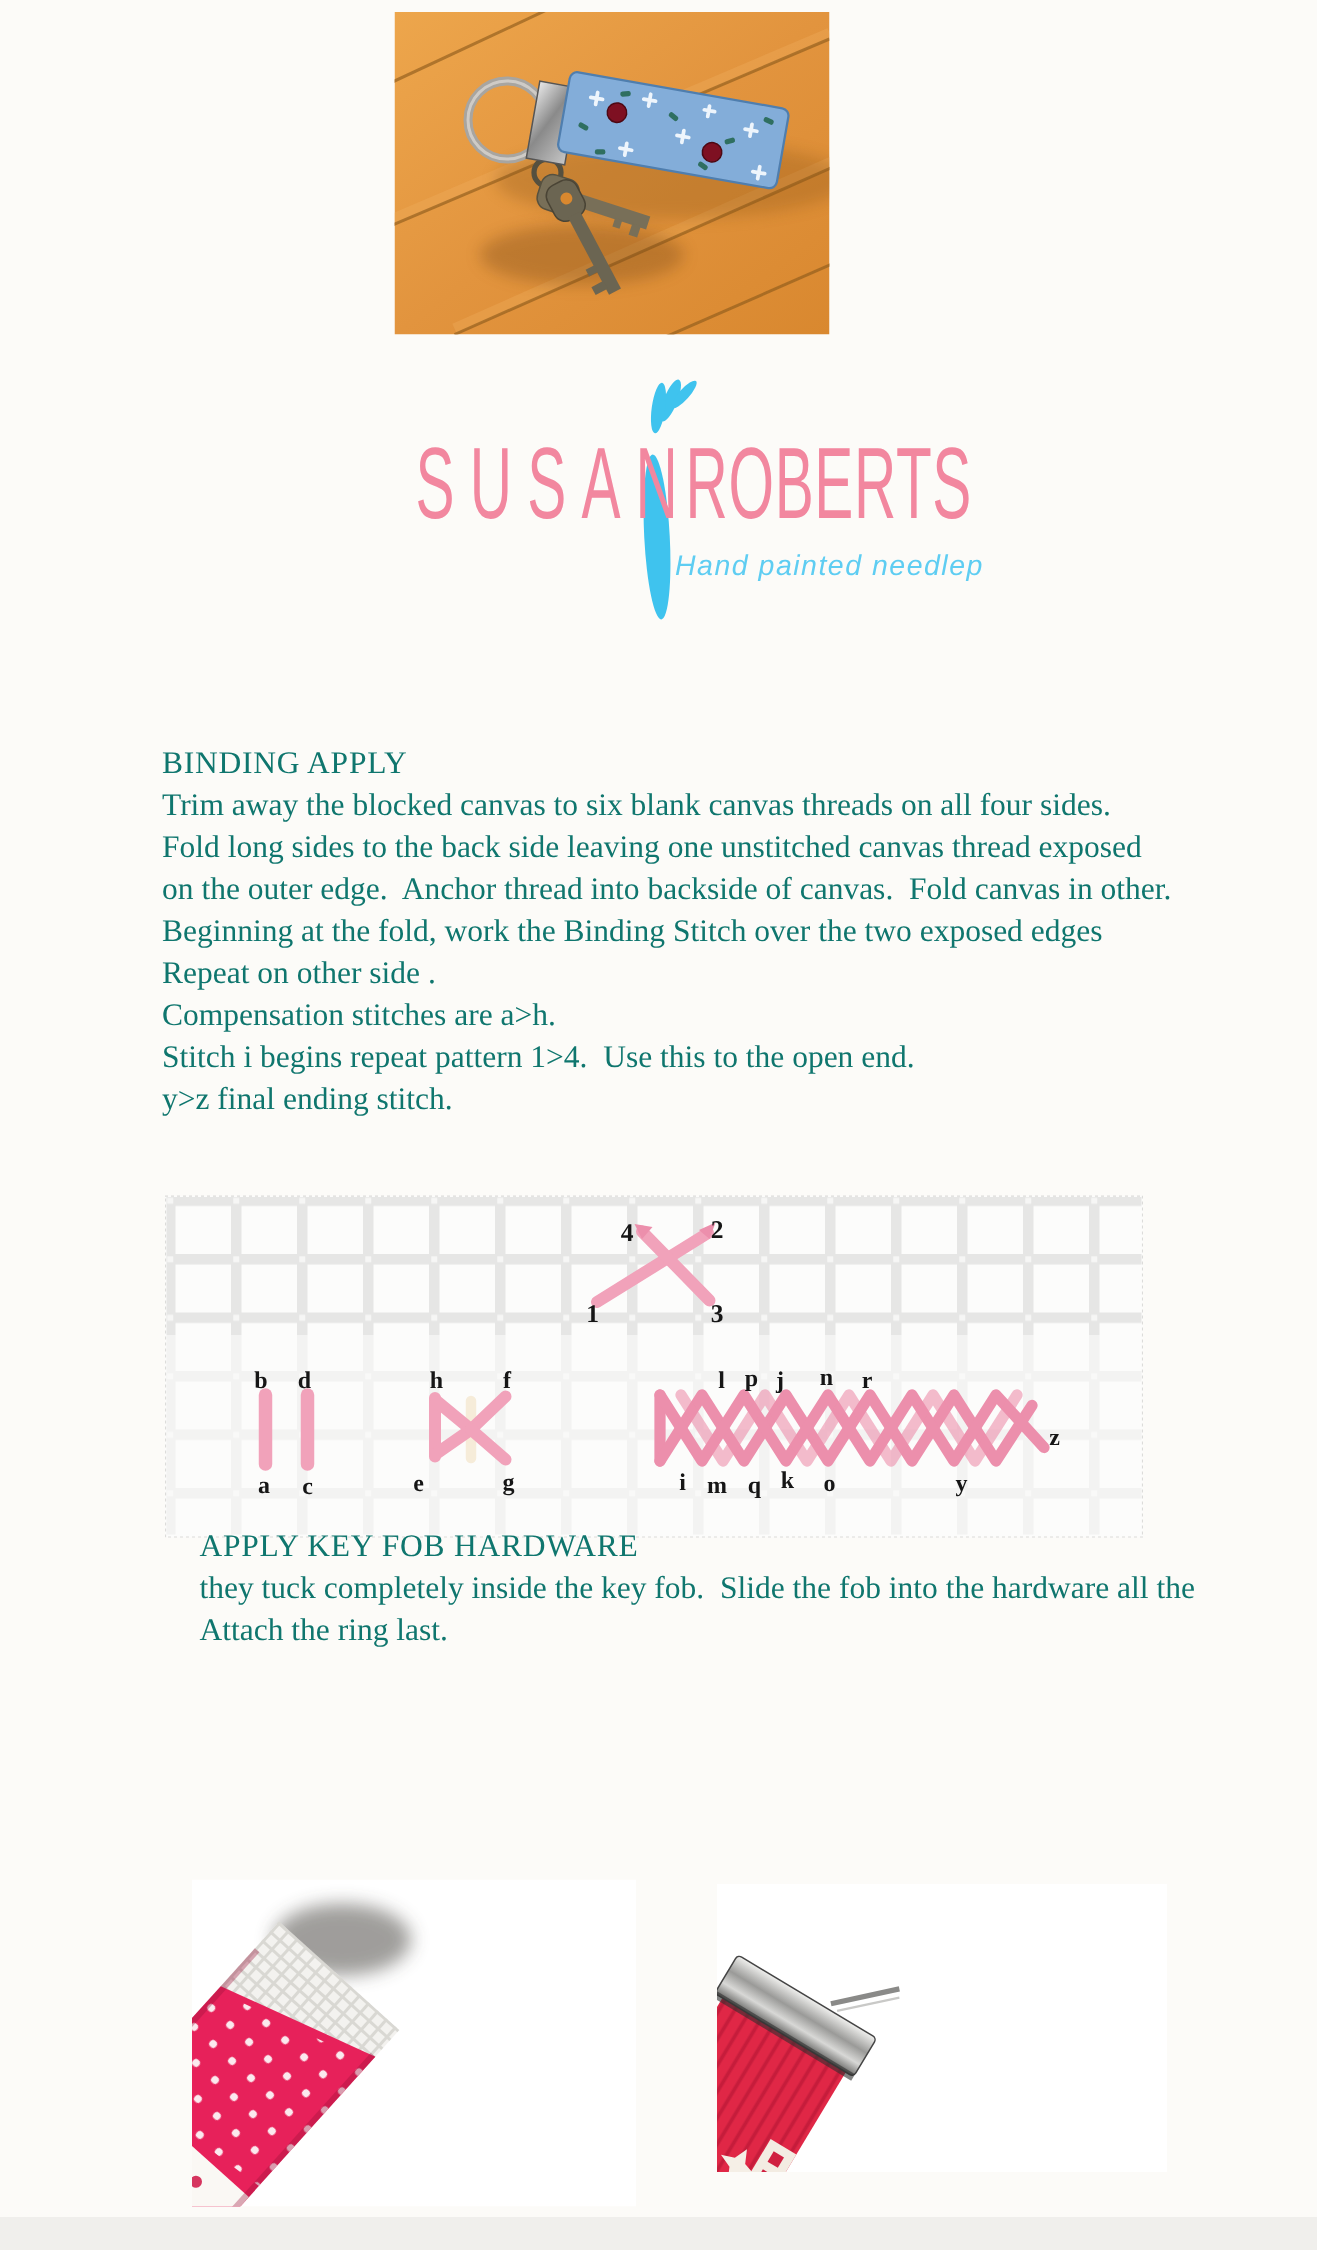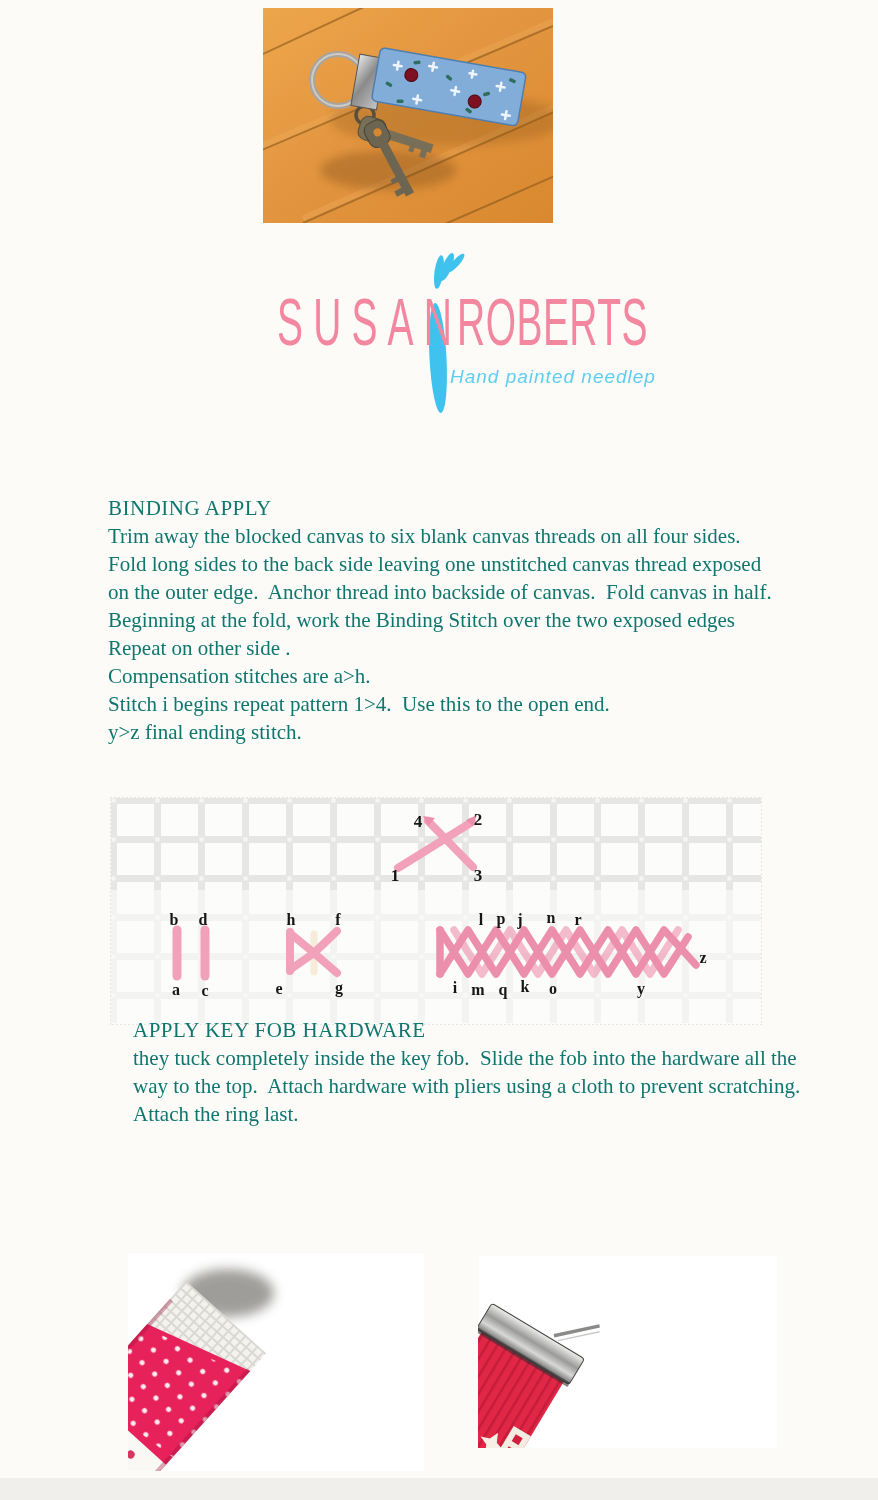--- a/index.html
+++ b/index.html
@@ -129,21 +129,21 @@
         <text class="logo-word" transform="translate(182,102) scale(0.78,1.35)" font-size="50" letter-spacing="0.6">ROBERTS</text>
       </g>
       <text class="logo-tagline" x="175" y="140" font-size="19" letter-spacing="1">Hand painted needlepoint</text>
     </svg>
   </div>
 
   <div class="abs section" style="left:108px;top:494px;width:710px;">
     <div class="heading">BINDING APPLY</div>
     <div class="line">Trim away the blocked canvas to six blank canvas threads on all four sides.</div>
     <div class="line">Fold long sides to the back side leaving one unstitched canvas thread exposed</div>
-    <div class="line">on the outer edge.  Anchor thread into backside of canvas.  Fold canvas in half.</div>
+    <div class="line">on the outer edge.  Anchor thread into backside of canvas.  Fold canvas in other.</div>
     <div class="line">Beginning at the fold, work the Binding Stitch over the two exposed edges</div>
     <div class="line">Repeat on other side .</div>
     <div class="line">Compensation stitches are a&gt;h.</div>
     <div class="line">Stitch i begins repeat pattern 1&gt;4.  Use this to the open end.</div>
     <div class="line">y&gt;z final ending stitch.</div>
   </div>
 
   <div class="abs" style="left:110px;top:797px;width:652px;height:228px;">
     <svg width="652" height="228" viewBox="0 0 652 228">
       <defs>
@@ -208,21 +208,20 @@
         <text class="dlabel" x="443" y="197" text-anchor="middle">o</text>
         <text class="dlabel" x="531" y="197" text-anchor="middle">y</text>
         <text class="dlabel" x="593" y="166" text-anchor="middle">z</text>
       </g>
     </svg>
   </div>
 
   <div class="abs section" style="left:133px;top:1016px;width:710px;">
     <div class="heading">APPLY KEY FOB HARDWARE</div>
     <div class="line">they tuck completely inside the key fob.  Slide the fob into the hardware all the</div>
-    <div class="line">way to the top.  Attach hardware with pliers using a cloth to prevent scratching.</div>
     <div class="line">Attach the ring last.</div>
   </div>
 
   <div class="abs" style="left:128px;top:1253px;width:296px;height:218px;">
     <svg width="296" height="218" viewBox="0 0 296 218">
       <defs>
         <pattern id="mesh2" width="8" height="8" patternUnits="userSpaceOnUse">
           <rect width="8" height="8" fill="#f3f2ef"></rect>
           <rect x="0" y="0" width="8" height="2" fill="#d9d8d3"></rect>
           <rect x="0" y="0" width="2" height="8" fill="#d9d8d3"></rect>

